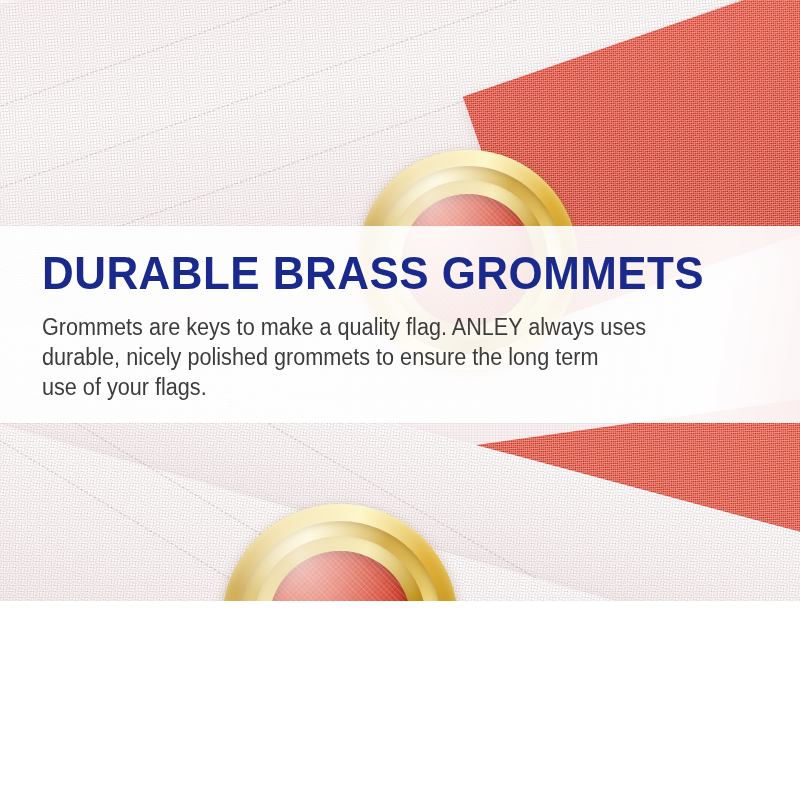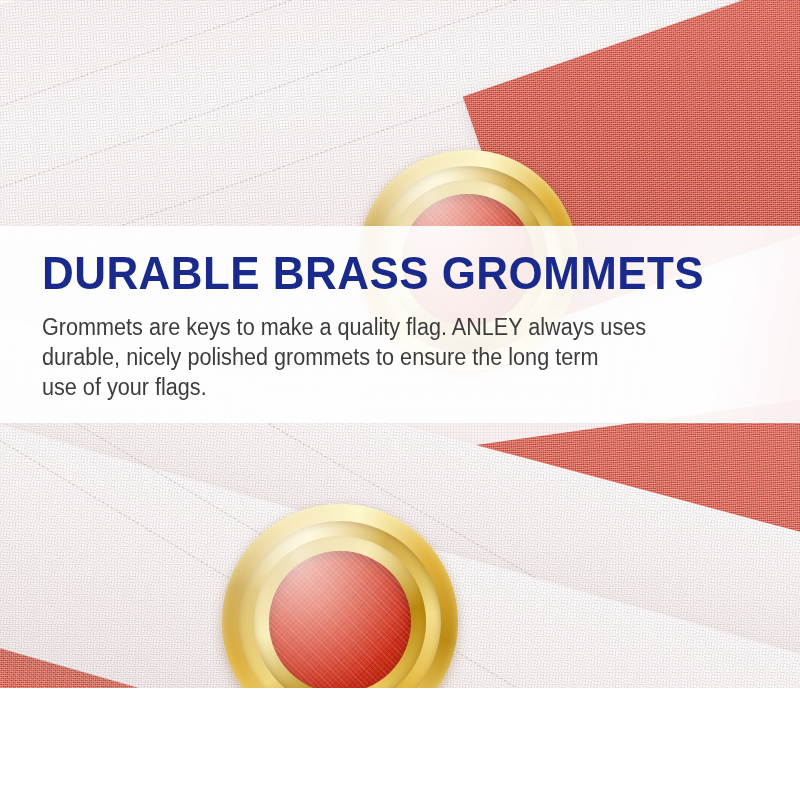--- a/index.html
+++ b/index.html
@@ -1,21 +1,21 @@
 <!DOCTYPE html>
 <html><head>
 <meta charset="utf-8">
 <title>Durable Brass Grommets</title>
 <style>
   html,body{margin:0;padding:0;background:#fff;}
   body{font-family:"Liberation Sans", sans-serif;}
 
   #scene{
     position:relative;
-    width:800px;height:688px;
+    width:800px;height:601px;
     overflow:hidden;
     background:#f97316;
   }
 
   
   .layer{position:absolute;inset:0;}
 
   
   .cloth-base{
     background:

